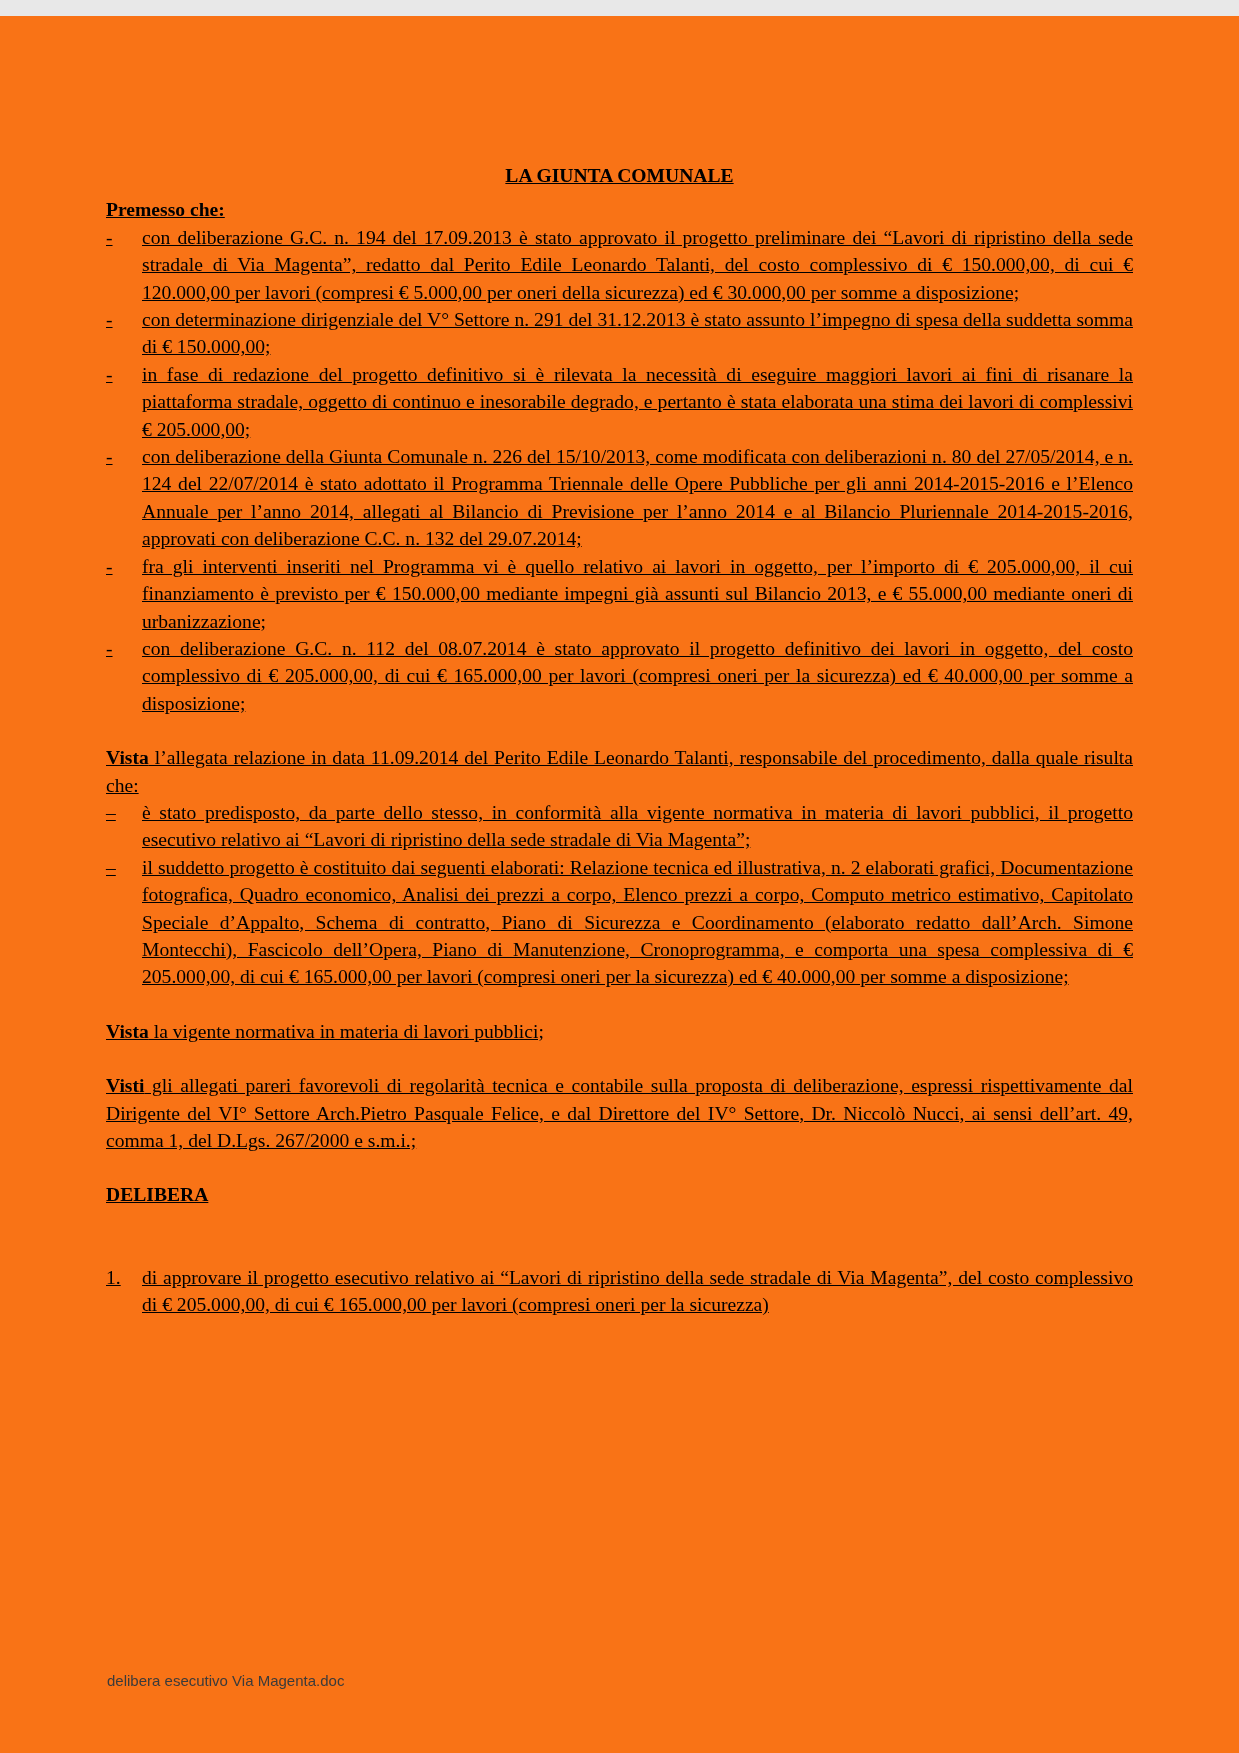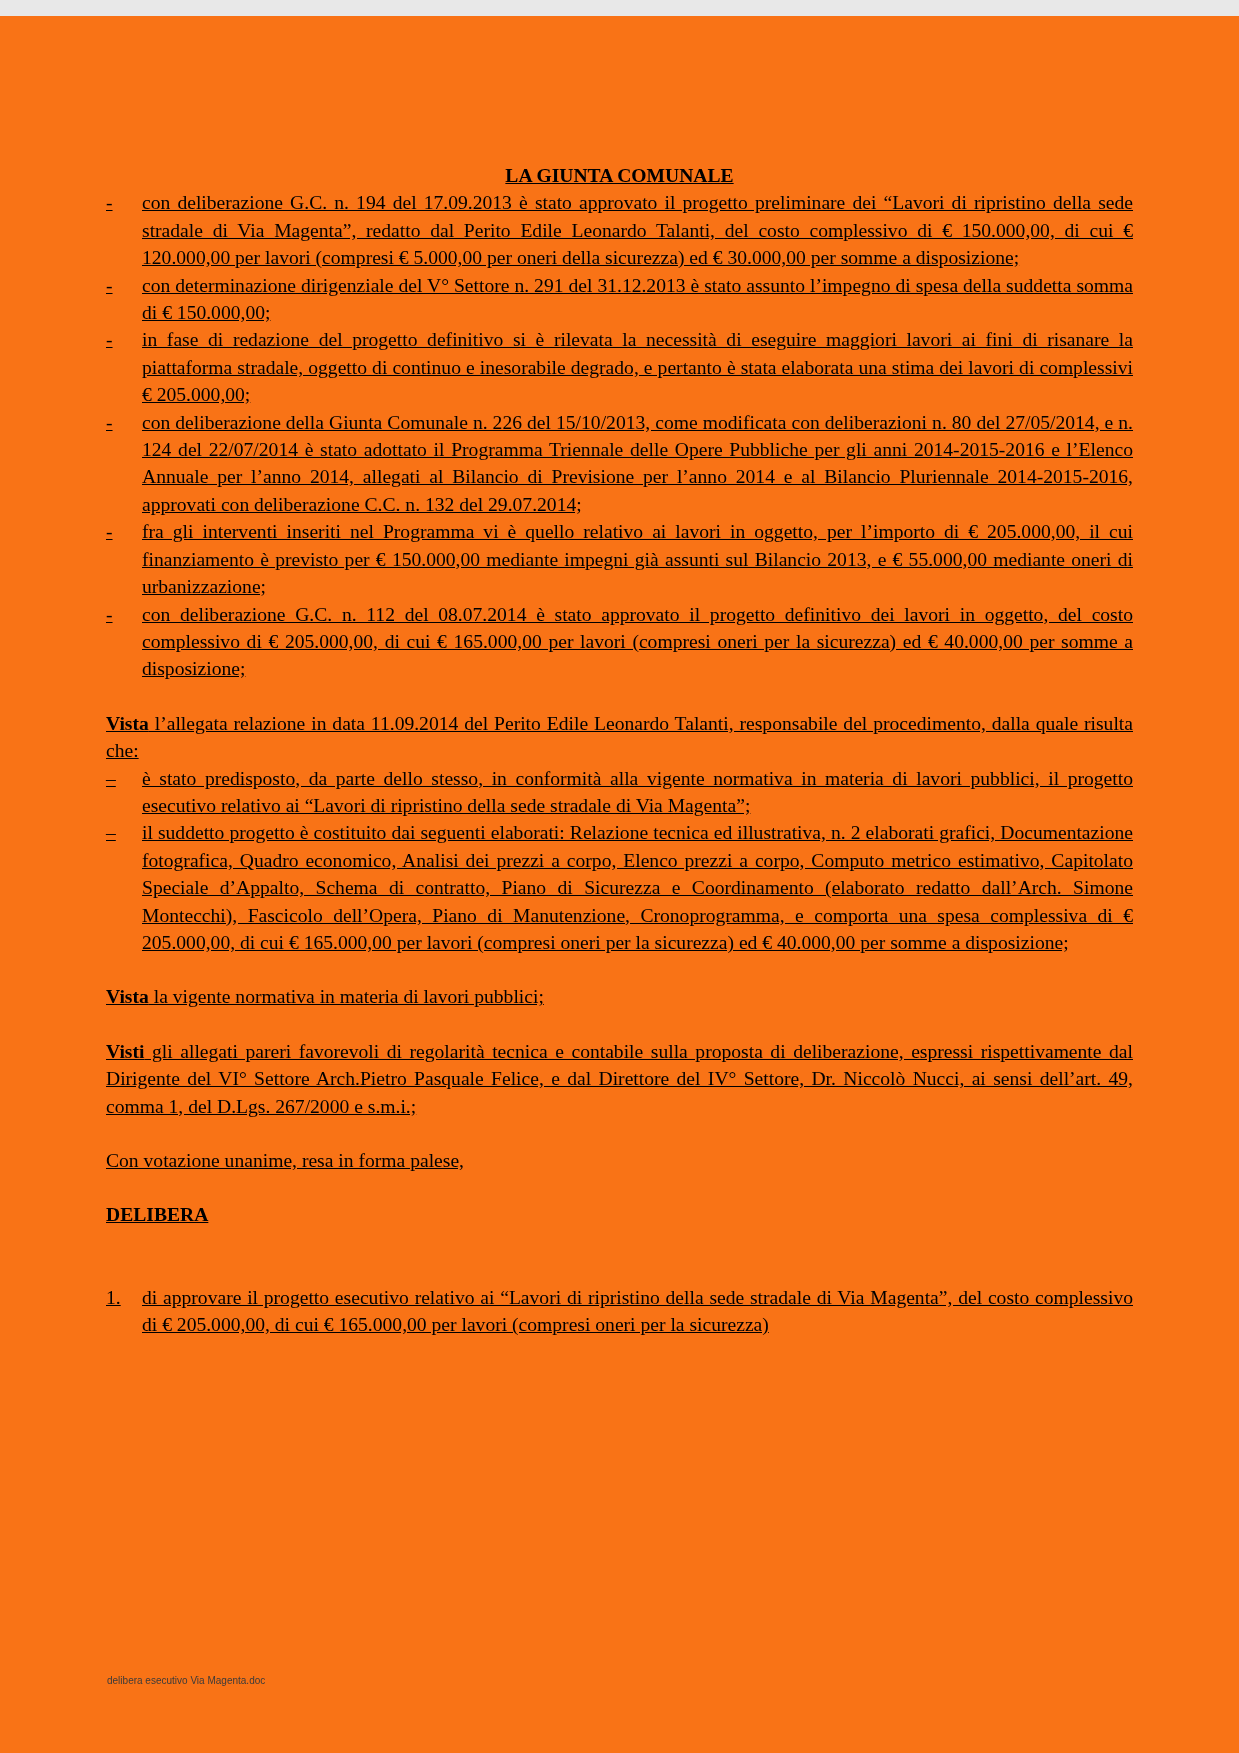--- a/index.html
+++ b/index.html
@@ -47,32 +47,33 @@
     margin-top: 27px;
   }
   .delibera-list {
     margin-top: 55px;
   }
   .footer-note {
     position: absolute;
     left: 107px;
     top: 1656px;
     font-family: "Liberation Sans", "DejaVu Sans", sans-serif;
-    font-size: 10px;
+    font-size: 15px;
     line-height: 17px;
     color: #3b3b3b;
   }
 </style>
 </head>
 <body>
 
 <div class="page">
 
   <div class="doc-title">LA GIUNTA COMUNALE</div>
 
+  <div class="premise-heading">Premesso che:</div>
 
   <div class="premise-list">
     <div class="li">
       <span class="marker">-</span>
       <span class="li-text">con deliberazione G.C. n. 194 del 17.09.2013 è stato approvato il progetto preliminare dei “Lavori di ripristino della sede stradale di Via Magenta”, redatto dal Perito Edile Leonardo Talanti, del costo complessivo di € 150.000,00, di cui € 120.000,00 per lavori (compresi € 5.000,00 per oneri della sicurezza) ed € 30.000,00 per somme a disposizione;</span>
     </div>
     <div class="li">
       <span class="marker">-</span>
       <span class="li-text">con determinazione dirigenziale del V° Settore n. 291 del 31.12.2013 è stato assunto l’impegno di spesa della suddetta somma di € 150.000,00;</span>
     </div>
@@ -107,21 +108,20 @@
     </div>
   </div>
 
 
   <p class="para"><b>Vista</b><span> la vigente normativa in materia di lavori pubblici;</span></p>
 
 
 
   <p class="para"><b>Visti</b><span> gli allegati pareri favorevoli di regolarità tecnica e contabile sulla proposta di deliberazione, espressi rispettivamente dal Dirigente del VI° Settore Arch.Pietro Pasquale Felice, e dal Direttore del IV° Settore, Dr. Niccolò Nucci, ai sensi dell’art. 49, comma 1, del D.Lgs. 267/2000 e s.m.i.;</span></p>
 
-  <p class="para">Con votazione unanime, resa in forma palese,</p>
 
   <div class="delibera-heading">DELIBERA</div>
 
   <div class="delibera-list">
     <div class="li">
       <span class="marker">1.</span>
       <span class="li-text">di approvare il progetto esecutivo relativo ai “Lavori di ripristino della sede stradale di Via Magenta”, del costo complessivo di € 205.000,00, di cui € 165.000,00 per lavori (compresi oneri per la sicurezza)</span>
     </div>
   </div>
 

